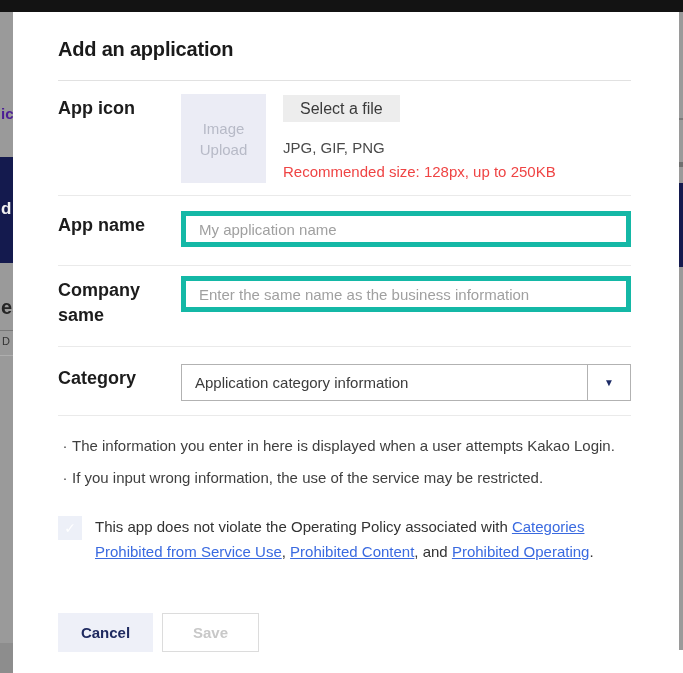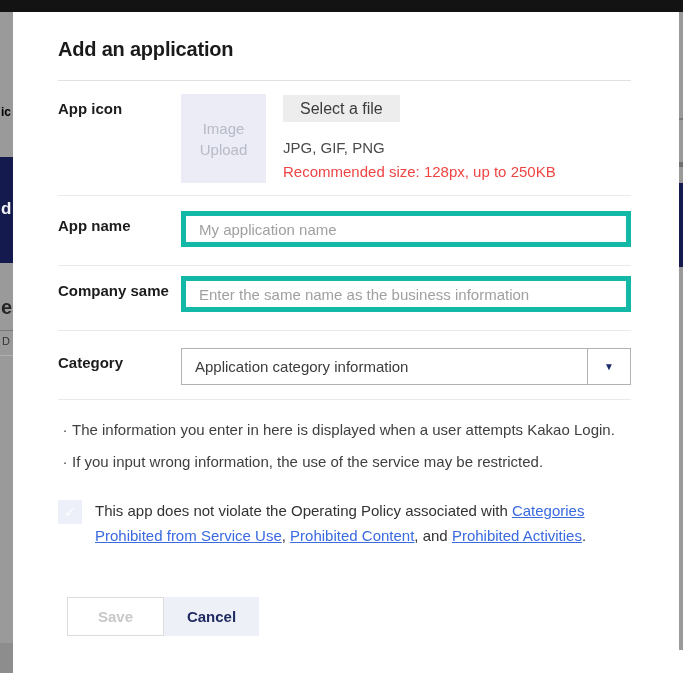--- a/index.html
+++ b/index.html
@@ -8,21 +8,21 @@
     position:relative; overflow:hidden; background:#ffffff;
     font-family:"Liberation Sans","DejaVu Sans",sans-serif;
     -webkit-font-smoothing:antialiased;
   }
 
   
   .top-bar { position:absolute; top:0; left:0; width:683px; height:12px; background:#131313; }
   .left-strip { position:absolute; top:12px; left:0; width:13px; height:661px; background:#9a9a9a; overflow:hidden; }
   .right-strip { position:absolute; top:12px; right:0; width:4px; height:661px; background:#9a9a9a; overflow:hidden; }
   .ls-frag { position:absolute; left:1px; white-space:nowrap; }
-  .frag-ic { top:93px; font-size:12px; font-weight:bold; color:#000000; }
+  .frag-ic { top:93px; font-size:15px; font-weight:bold; color:#4c1d95; }
   .ls-navy { position:absolute; top:145px; left:0; width:13px; height:106px; background:#141a4e; }
   .frag-d { position:absolute; top:42px; left:1px; font-size:17px; font-weight:bold; color:#f2f2f2; }
   .frag-es { top:284px; font-size:20px; font-weight:bold; color:#262626; }
   .ls-line1 { position:absolute; top:318px; left:0; width:13px; height:1px; background:#787878; }
   .frag-D { top:323px; font-size:11px; color:#333333; left:2px; }
   .ls-line2 { position:absolute; top:343px; left:0; width:13px; height:1px; background:#aeaeae; }
   .ls-bottom { position:absolute; top:631px; left:0; width:13px; height:30px; background:#8d8d8d; }
   .rs-line1 { position:absolute; top:106px; left:0; width:4px; height:2px; background:#7a7a7a; }
   .rs-dark { position:absolute; top:150px; left:0; width:4px; height:5px; background:#6f6f6f; }
   .rs-navy { position:absolute; top:171px; left:0; width:4px; height:84px; background:#141a4e; }
@@ -36,21 +36,21 @@
   .modal-title { font-size:20px; font-weight:bold; color:#1a1a1a; letter-spacing:-0.2px; }
   .title-divider { margin-top:19px; border-top:1px solid #e1e1e1; }
 
   .form-row { display:flex; align-items:flex-start; border-bottom:1px solid #eaeaea; }
   .row-appicon { padding:13px 0 12px; }
   .row-appname { padding:15px 0 18px; }
   .row-company { padding:10px 0 18px; }
   .row-category { padding:17px 0 14px; border-bottom:none; }
   .category-divider { border-top:1px solid #eaeaea; }
   .form-label {
-    width:123px; flex-shrink:0; font-size:15px; font-weight:bold;
+    width:123px; flex-shrink:0; font-size:18px; font-weight:bold;
     color:#1c1c1c; line-height:25px; padding-top:2px;
   }
   .form-field { flex:1; min-width:0; }
 
   
   .upload-wrap { display:flex; }
   .upload-box {
     width:85px; height:89px; background:#ebecf5; flex-shrink:0;
     display:flex; align-items:center; justify-content:flex-end; text-align:center;
     font-size:15px; line-height:21px; color:#b7bac7; cursor:pointer;
@@ -181,21 +181,21 @@
       <span class="note-bullet">·</span>
       <span class="note-text">If you input wrong information, the use of the service may be restricted.</span>
     </div>
   </div>
 
   <div class="policy">
     <div class="checkbox">
       <span class="check-icon">✓</span>
     </div>
     <div class="policy-text">
-      <span>This app does not violate the Operating Policy associated with </span><a class="policy-link">Categories Prohibited from Service Use</a><span>, </span><a class="policy-link">Prohibited Content</a><span>, and </span><a class="policy-link">Prohibited Activities</a><span>.</span>
+      <span>This app does not violate the Operating Policy associated with </span><a class="policy-link">Categories Prohibited from Service Use</a><span>, </span><a class="policy-link">Prohibited Content</a><span>, and </span><a class="policy-link">Prohibited Operating</a><span>.</span>
     </div>
   </div>
 
   <div class="actions">
+    <button class="btn btn-cancel">Cancel</button>
     <button class="btn btn-save" disabled="">Save</button>
-    <button class="btn btn-cancel">Cancel</button>
   </div>
 </div>
 
 </body></html>

